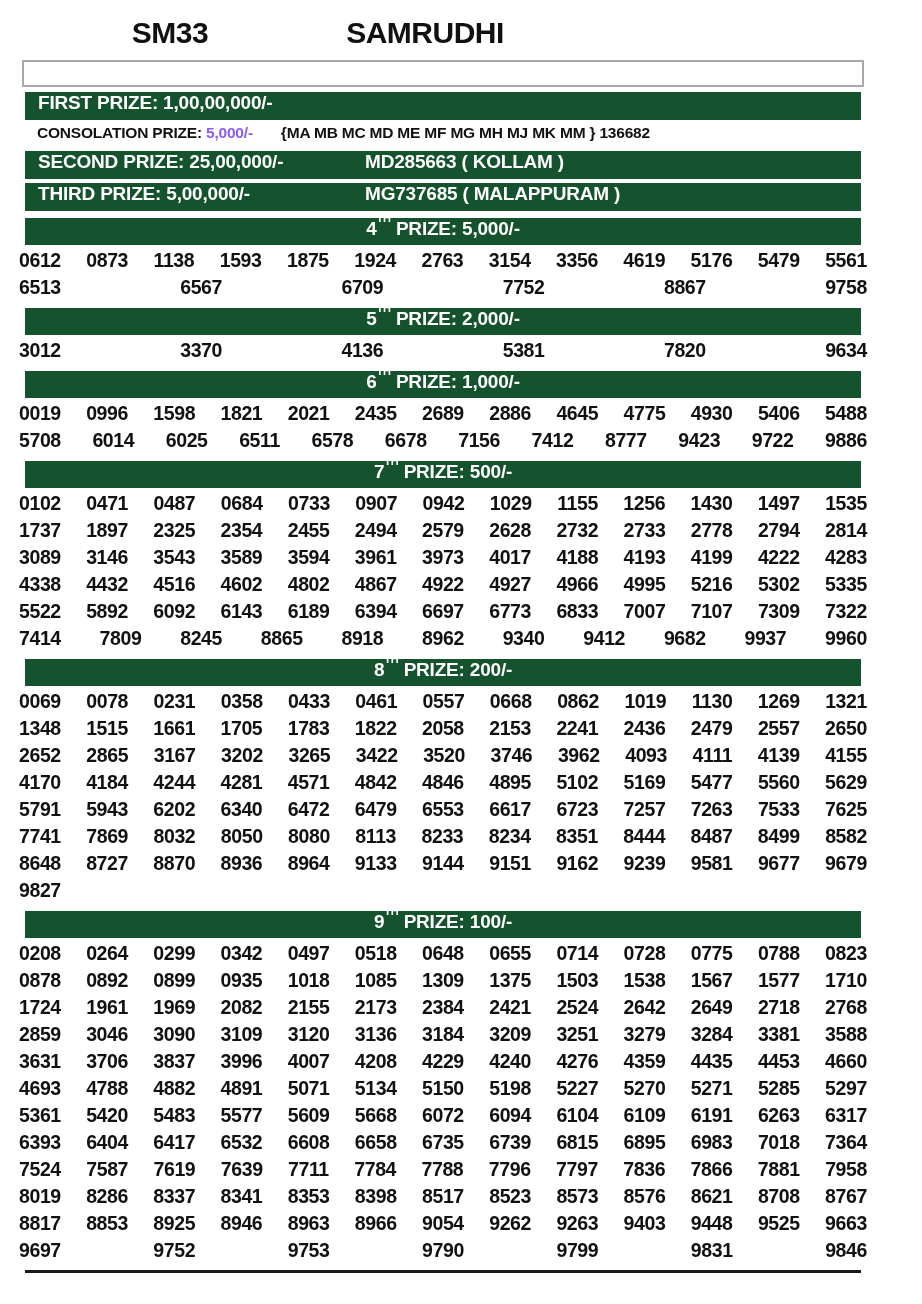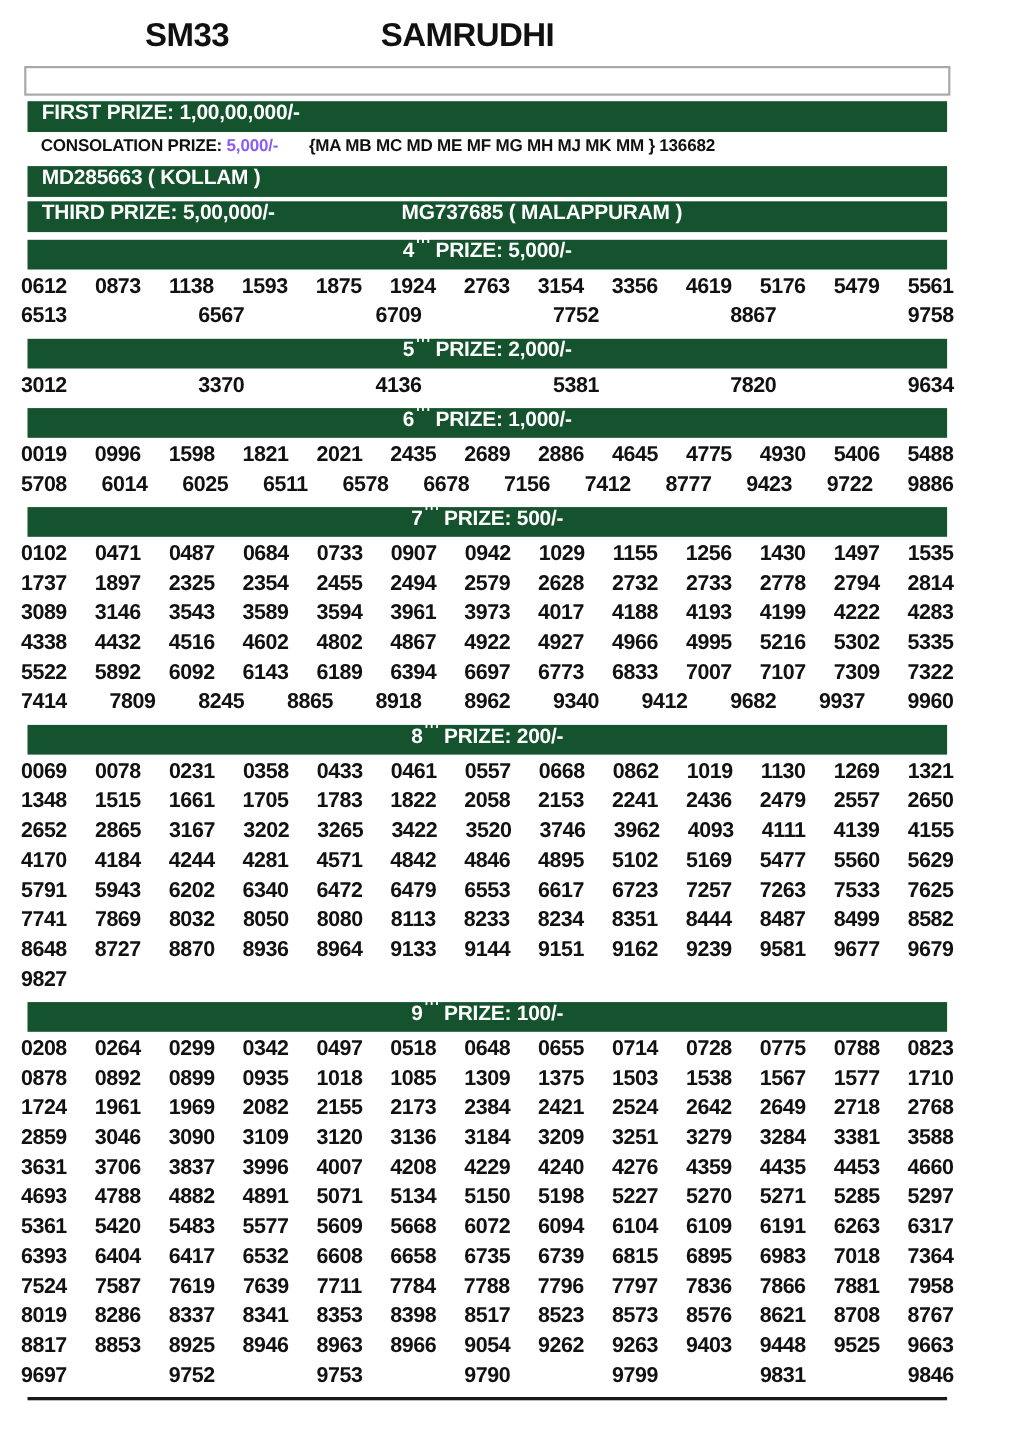--- a/index.html
+++ b/index.html
@@ -107,20 +107,21 @@
     <span class="prize-label">FIRST PRIZE: 1,00,00,000/-</span>
   </div>
 
   <div class="consolation">
     <span>CONSOLATION PRIZE:</span>&nbsp;
     <span id="consolation-amount" style="color: #8b5cf6;">5,000/-</span>
     <span class="series">{MA MB MC MD ME MF MG MH MJ MK MM } 136682</span>
   </div>
 
   <div class="bar second">
+    <span class="prize-label">SECOND PRIZE: 25,00,000/-</span>
     <span class="winner">MD285663 ( KOLLAM )</span>
   </div>
 
   <div class="bar third">
     <span class="prize-label">THIRD PRIZE: 5,00,000/-</span>
     <span class="winner">MG737685 ( MALAPPURAM )</span>
   </div>
 
   <div id="prize-tiers">
       <section>

